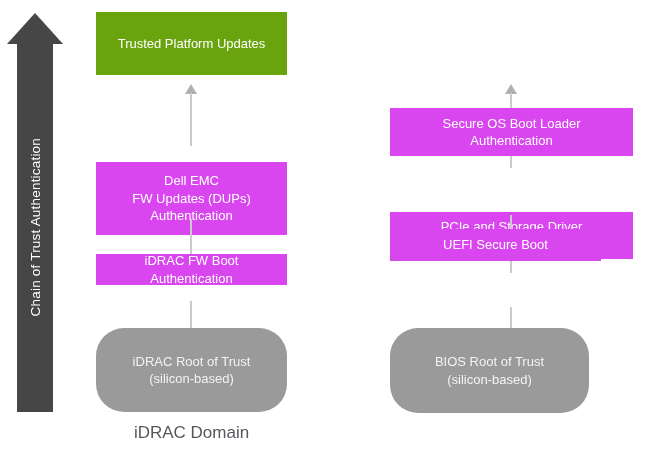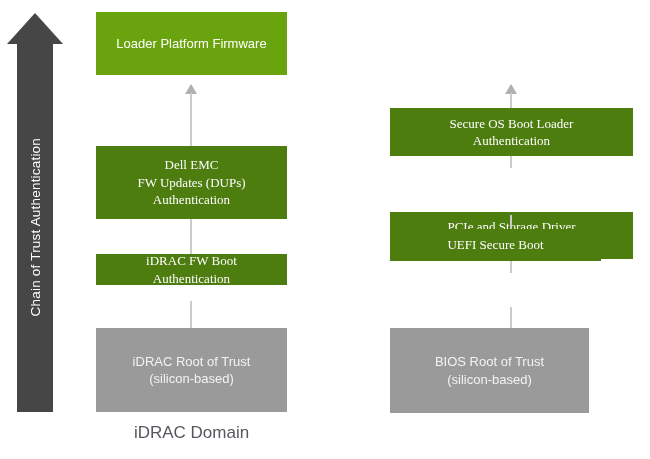--- a/index.html
+++ b/index.html
@@ -41,22 +41,22 @@
   .box {
     position: absolute;
     display: flex; align-items: center; justify-content: center;
     text-align: center;
     color: #ffffff;
     font-size: 13px;
     line-height: 17.5px;
     white-space: pre-line;
   }
   .box.green { background: #69A40E; }
-  .box.blue  { background: #4d7c0f; font-family: Liberation Serif, serif; }
-  .box.gray  { background: #9A9A9A; color: #F3F3F3; }
+  .box.blue  { background: #d946ef; }
+  .box.gray  { background: #9A9A9A; color: #F3F3F3; border-radius: 28px; }
 
   
   .cline {
     position: absolute;
     width: 2px;
     background: #CBCBCB;
   }
   .ahead {
     position: absolute;
     width: 0; height: 0;
@@ -75,26 +75,26 @@
 </head>
 <body>
 
 <div class="canvas">
 
   <div class="chain-head"></div>
   <div class="chain-shaft">
     <span class="chain-label">Chain of Trust Authentication</span>
   </div>
 
-  <div class="box green" style="left:96px; top:12px; width:191px; height:63px;">Loader Platform Firmware</div>
+  <div class="box green" style="left:96px; top:12px; width:191px; height:63px;">Trusted Platform Updates</div>
 
   <div class="ahead" style="left:185px; top:84px;"></div>
   <div class="cline" style="left:190px; top:93px; height:53px;"></div>
 
-  <div class="box blue" style="left:96px; top:146px; width:191px; height:73px;">Dell EMC
+  <div class="box blue" style="left:96px; top:162px; width:191px; height:73px;">Dell EMC
 FW Updates (DUPs)
 Authentication</div>
 
   <div class="cline" style="left:190px; top:219px; height:35px;"></div>
 
   <div class="box blue" style="left:96px; top:254px; width:191px; height:31px;">iDRAC FW Boot
 Authentication</div>
 
   <div class="cline" style="left:190px; top:301px; height:27px;"></div>
 

